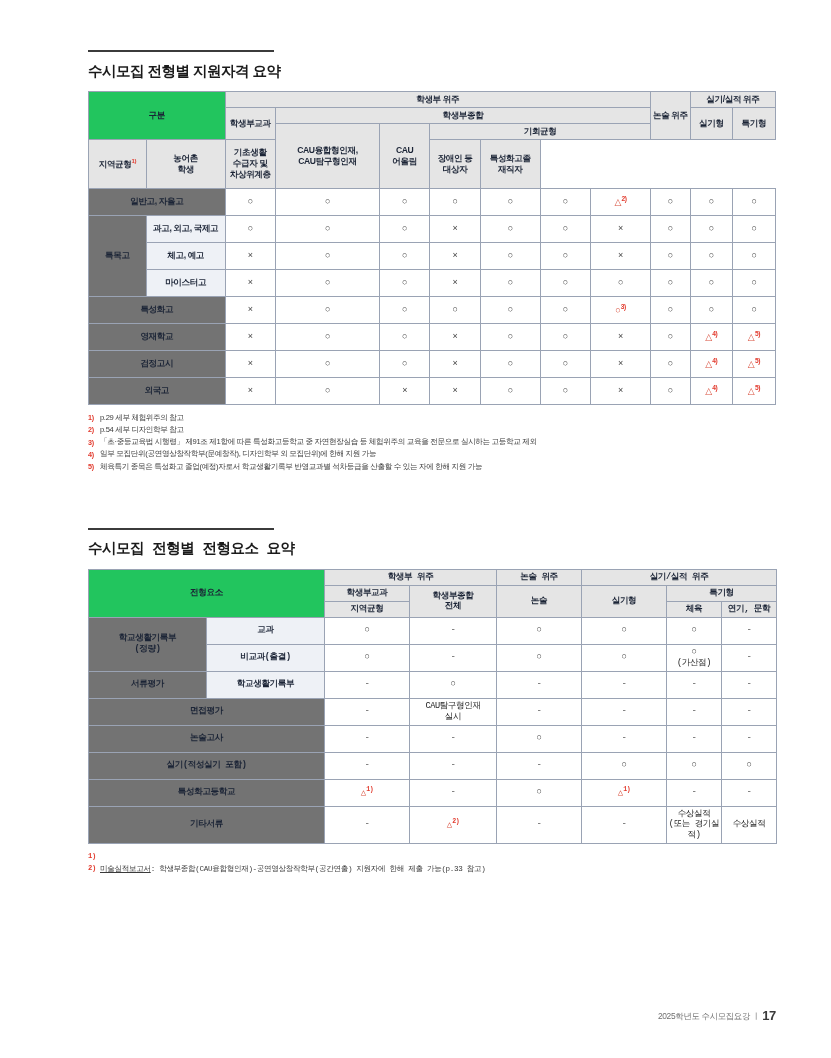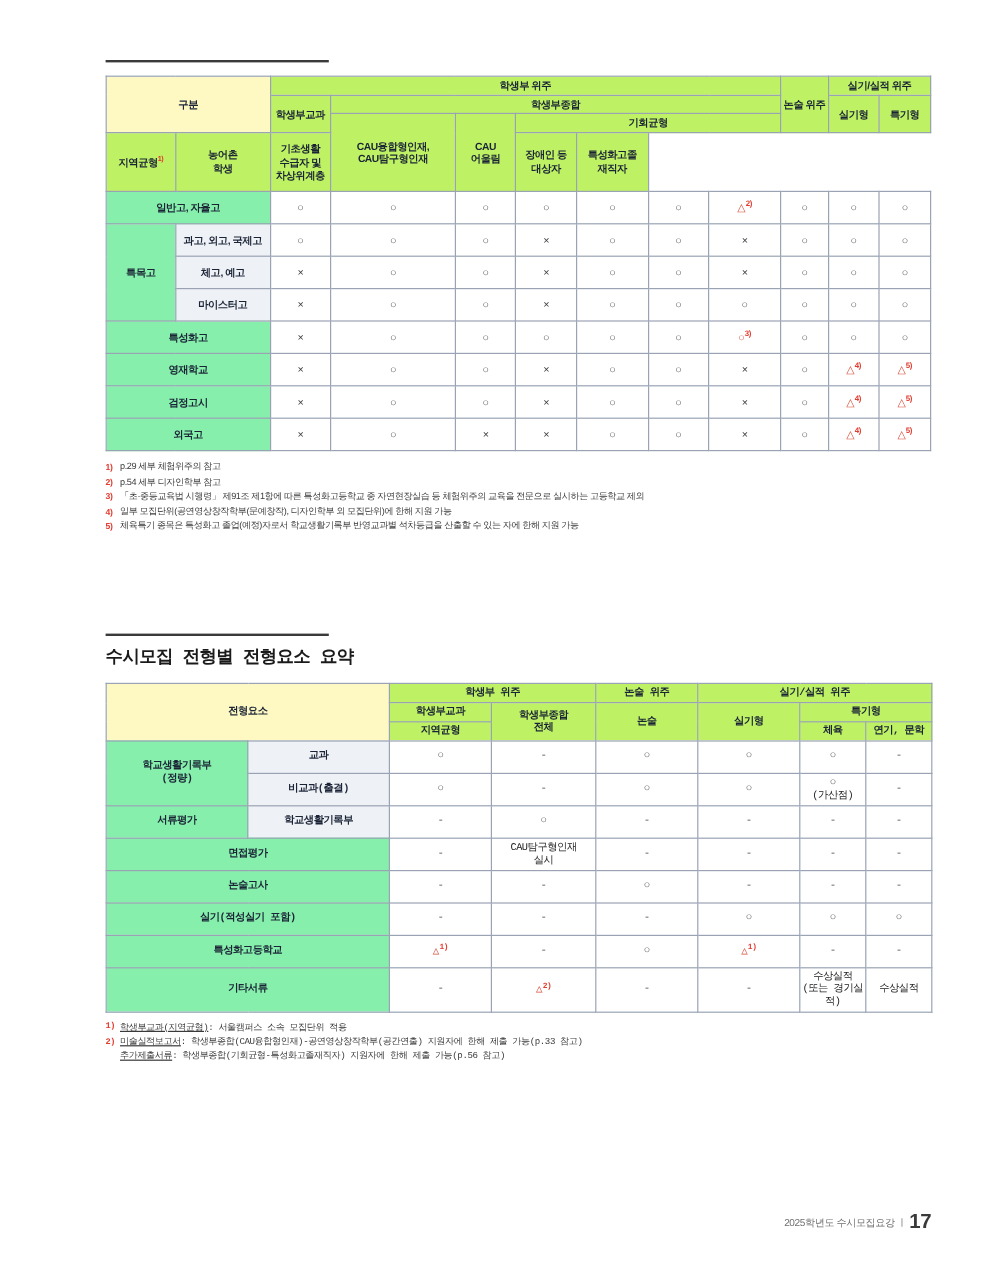--- a/index.html
+++ b/index.html
@@ -25,27 +25,27 @@
     border-collapse:collapse;width:688px;table-layout:fixed;
     font-size:8.6px;letter-spacing:-0.4px;
   }
   th,td{
     border:1px solid #9aa3b4;
     text-align:center;vertical-align:middle;
     padding:2px 1px;line-height:1.25;
     color:#222;font-weight:normal;
   }
   thead th{
-    background:#bef264;
+    background:#e5e5e5;
     font-weight:bold;color:#1b2436;
     font-size:8.6px;
   }
-  thead th.corner{background:#fef9c3;}
+  thead th.corner{background:#22c55e;}
   tbody th{
-    background:#86efac;font-weight:bold;color:#1b2436;
+    background:#737373;font-weight:bold;color:#1b2436;
   }
   tbody th.sub{background:#eef1f6;}
   tbody td{background:#ffffff;}
   tbody tr td{height:22px;}
 
   .mark{font-size:9px;color:#444;}
   .mark-o::before{content:"○";}
   .mark-x::before{content:"×";}
   .tri{color:#d94f3d;font-size:9px;}
   .tri::before{content:"△";}
@@ -61,29 +61,30 @@
   .note-num{color:#e23b2e;font-weight:bold;min-width:12px;font-size:7.2px;padding-top:0.5px;}
   .note-body{flex:1;}
   .note-body .sub-line{display:block;}
   .uline{text-decoration:underline;text-underline-offset:1px;}
 
   
   .footer{
     position:absolute;left:0;top:1008px;width:776px;
     text-align:right;font-size:8.4px;color:#6f6f6f;letter-spacing:-0.3px;
   }
-  .footer .pg{font-size:17px;font-weight:bold;color:#3a3a3a;vertical-align:-1px;margin-left:2px;margin-top:20px;}
+  .footer .pg{font-size:13px;font-weight:bold;color:#3a3a3a;vertical-align:-1px;margin-left:2px;margin-top:20px;}
 </style>
 </head>
 <body>
 
 <div class="page">
 
   <div class="section" style="top:50px;">
     <div class="rule"></div>
+    <h2 class="heading">수시모집 전형별 지원자격 요약</h2>
 
     <table>
       <colgroup>
         <col style="width:55px">
           <col style="width:75px">
         <col style="width:48px">
           <col style="width:99px">
           <col style="width:48px">
         <col style="width:48px">
           <col style="width:57px">
@@ -385,28 +386,26 @@
 (또는 경기실적)</span></td>
             <td><span style="white-space:pre-line">수상실적</span></td>
           </tr>
         </tbody>
     </table>
 
     <div class="notes" id="t2notes">
         <div class="note">
           <span class="note-num">1)</span>
           <span class="note-body">
-            <span class="sub-line"><span class="uline">학생부교과(지역균형)</span>: 서울캠퍼스 소속 모집단위 적용</span>
           </span>
         </div>
         <div class="note">
           <span class="note-num">2)</span>
           <span class="note-body">
             <span class="sub-line"><span class="uline">미술실적보고서</span>: 학생부종합(CAU융합형인재)-공연영상창작학부(공간연출) 지원자에 한해 제출 가능(p.33 참고)</span>
-            <span class="sub-line"><span class="uline">추가제출서류</span>: 학생부종합(기회균형-특성화고졸재직자) 지원자에 한해 제출 가능(p.56 참고)</span>
           </span>
         </div>
       </div>
   </div>
 
   <div class="footer">
     <span>2025학년도 수시모집요강 ㅣ</span><span class="pg">17</span>
   </div>
 
 </div>

